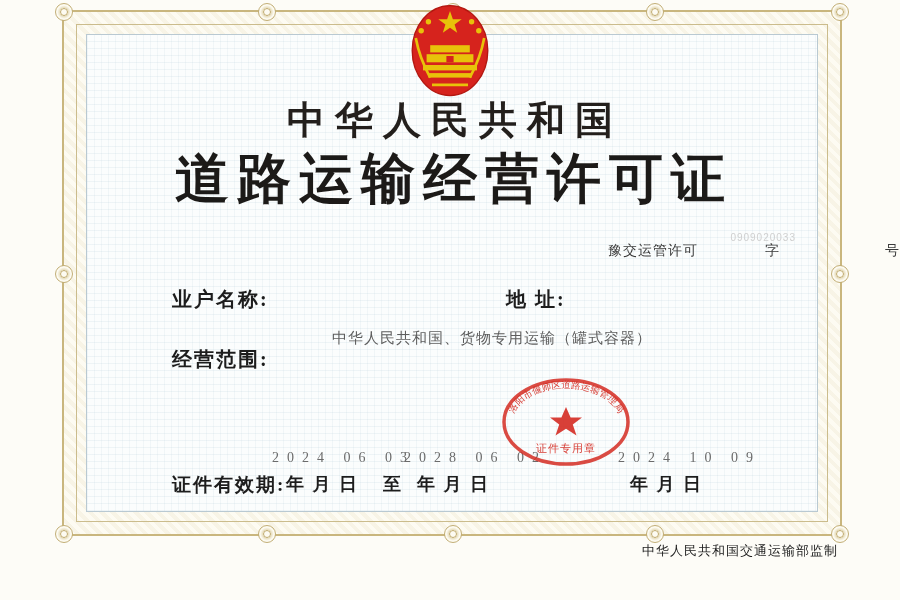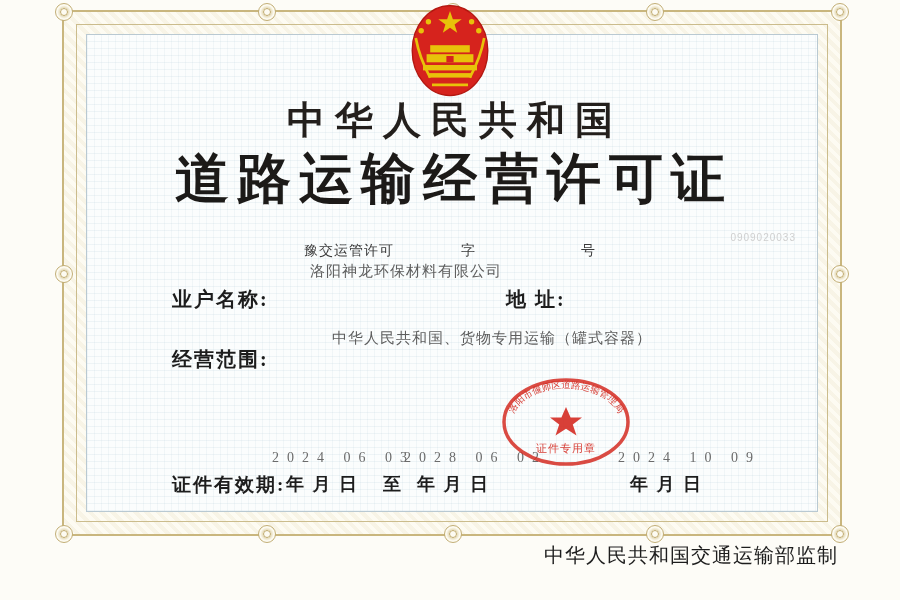--- a/index.html
+++ b/index.html
@@ -109,21 +109,21 @@
     line-height: 1.15;
     margin-top: 6px;
   }
 
   
   .cert-no-row {
     position: absolute;
     left: 0;
     right: 0;
     top: 242px;
-    text-align: center;
+    text-align: right;
     font-family: "Liberation Serif", serif;
     font-size: 14px;
     color: #3a3a3a;
     letter-spacing: 1px;
   }
   .cert-no-row .gap { display: inline-block; width: 58px; }
   .cert-no-row .gap2 { display: inline-block; width: 96px; }
 
   .watermark-no {
     position: absolute;
@@ -235,21 +235,21 @@
   }
   .df1 { left: 272px; }
   .df2 { left: 404px; }
   .df3 { left: 618px; }
 
   .footer {
     position: absolute;
     right: 62px;
     top: 542px;
     font-family: "Liberation Serif", serif;
-    font-size: 20px;
+    font-size: 13px;
     color: #1d1d1d;
     letter-spacing: 1px;
   }
 </style>
 </head>
 <body>
 
 <div id="certificate">
 
   <div class="frame-outer">
@@ -301,21 +301,20 @@
   <div class="watermark-no">0909020033</div>
 
   <div class="cert-no-row">
     <span>豫交运管许可</span>
     <span class="gap"></span>
     <span>字</span>
     <span class="gap2"></span>
     <span>号</span>
   </div>
 
-  <div class="val-name value">洛阳神龙环保材料有限公司</div>
   <div class="val-scope value">中华人民共和国、货物专用运输（罐式容器）</div>
 
   <div class="field-row row-name">
     <span class="label">业户名称:</span>
   </div>
   <div class="field-row row-addr-label">
     <span class="label">地    址:</span>
   </div>
   <div class="field-row row-scope">
     <span class="label">经营范围:</span>

